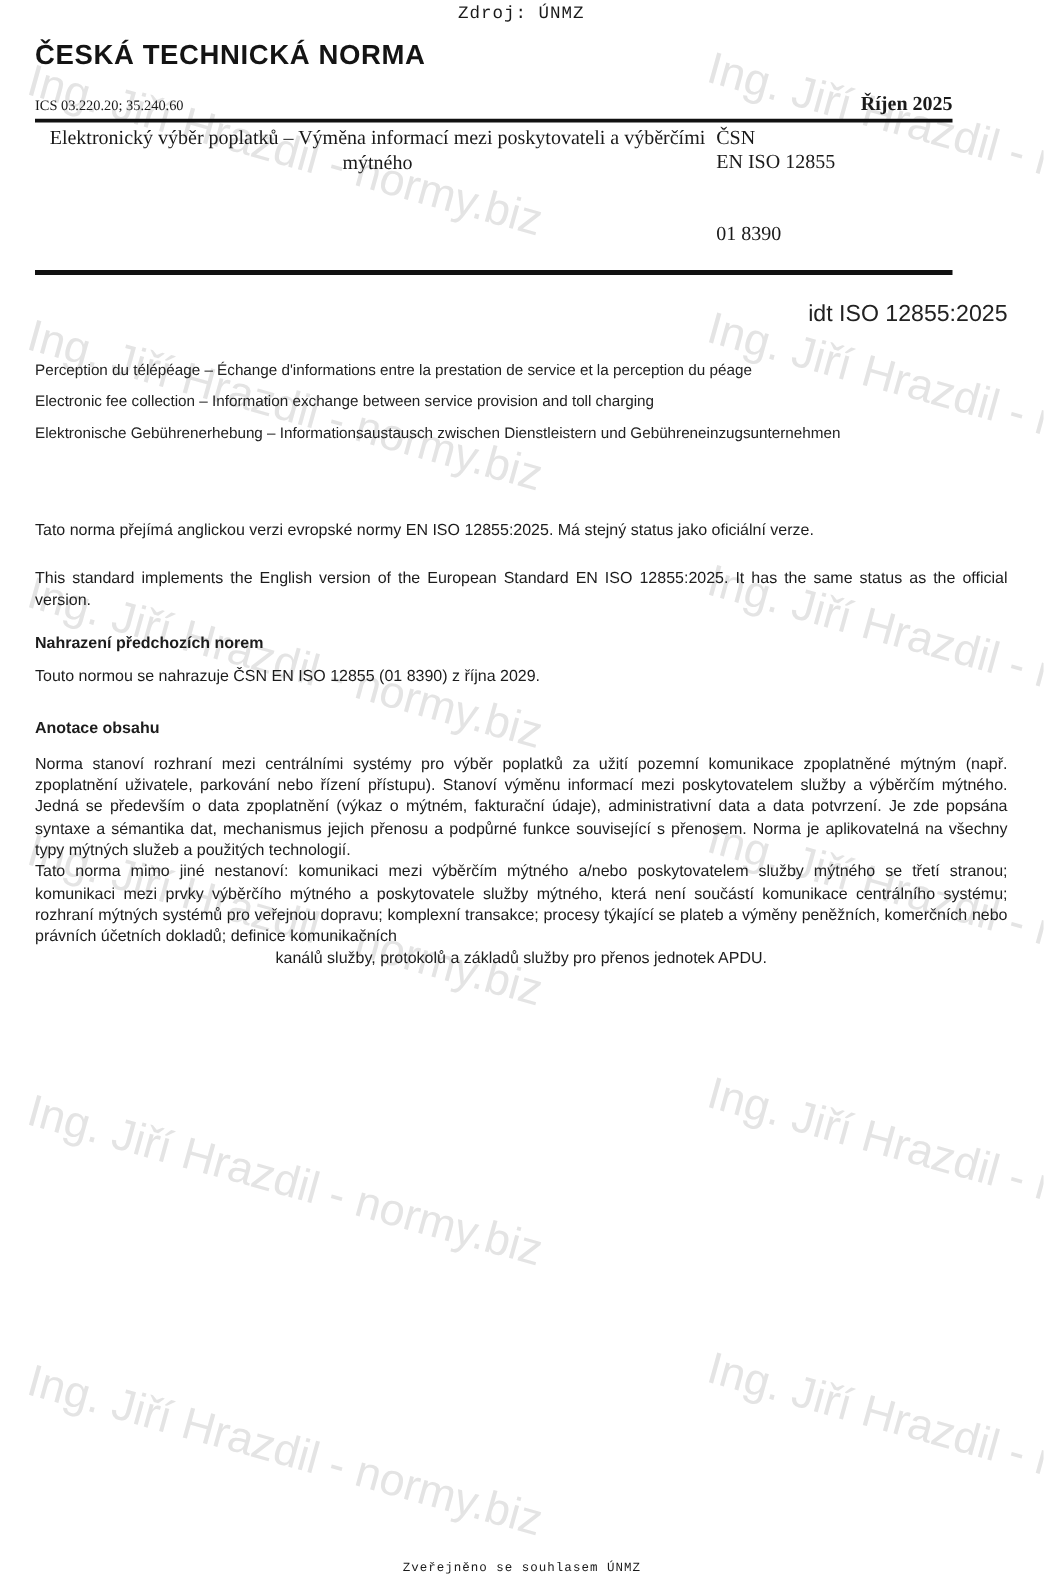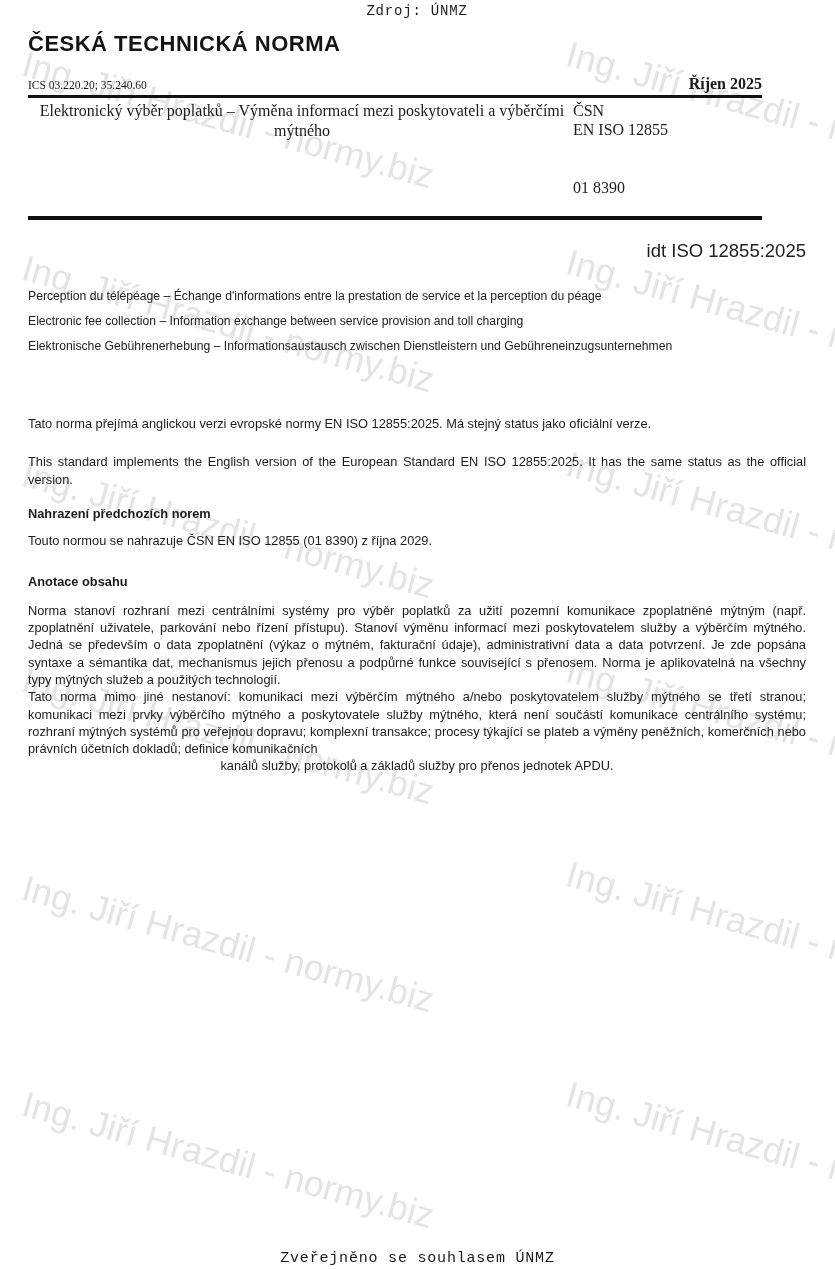--- a/index.html
+++ b/index.html
@@ -116,21 +116,21 @@
   .p-replace { margin-top: 10px; }
   .annot-head { margin-top: 24px; font-weight: bold; }
   .p-annot1 { margin-top: 11px; text-align: justify; }
   .p-annot2 { margin-top: 0; text-align: justify; }
   .p-annot2-last { text-align: center; }
   .footer-line {
     position: absolute;
     left: 0; right: 0;
     top: 1250px;
     text-align: center;
-    font-size: 15px;
+    font-size: 10px;
     letter-spacing: 0.8px;
     z-index: 1;
   }
 </style>
 </head>
 <body>
 
 <div class="page">
 
   <div class="wm-layer" id="wm-layer">

